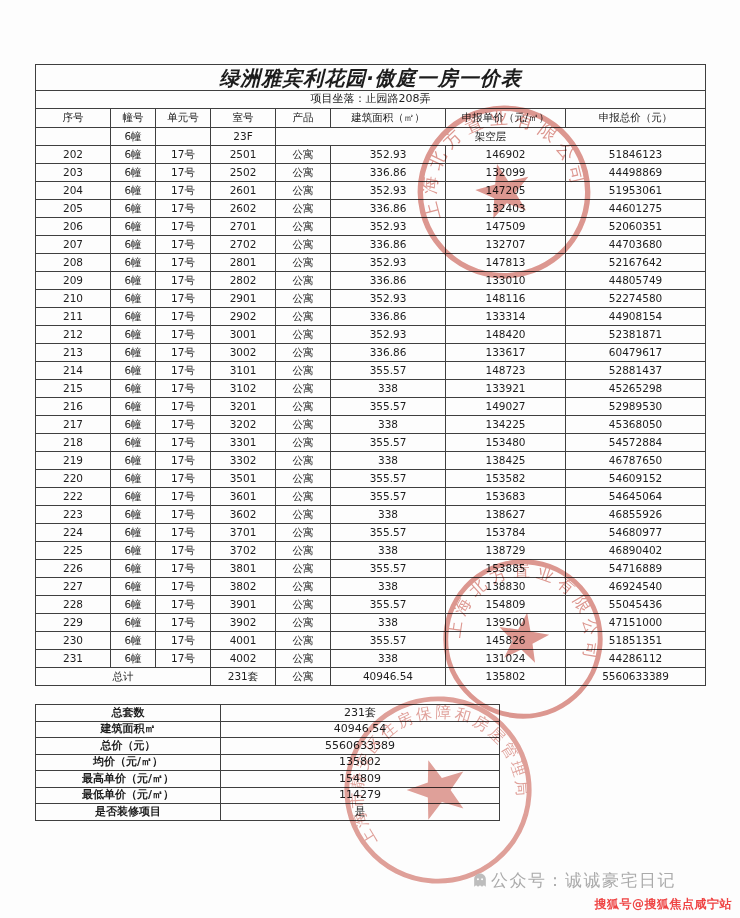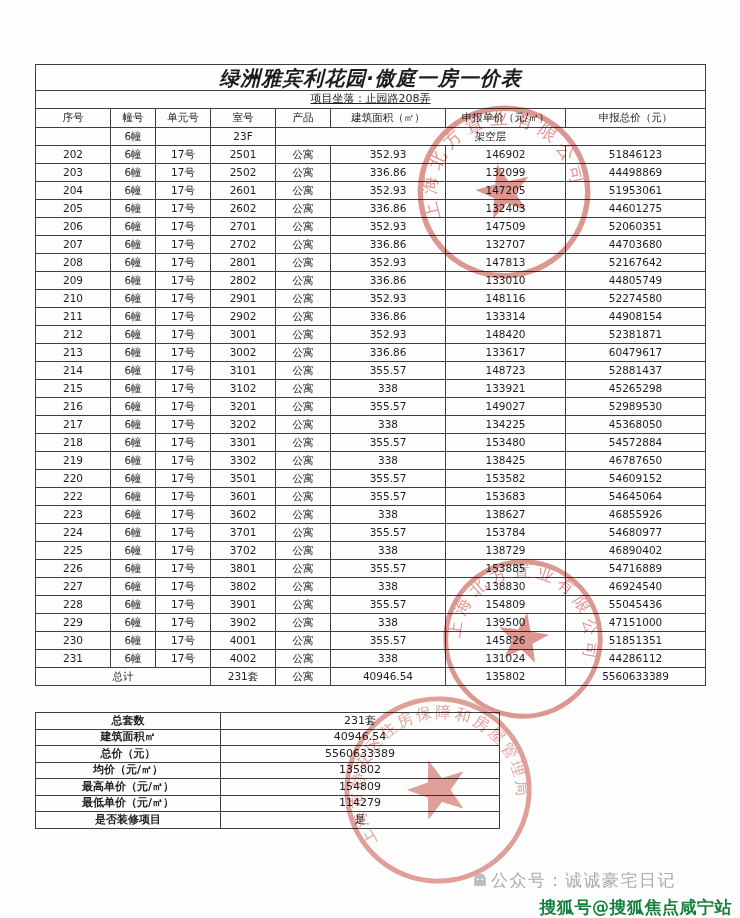--- a/index.html
+++ b/index.html
@@ -14,28 +14,28 @@
   table.price{
     position:absolute;left:35px;top:64px;width:670px;
     border-collapse:collapse;table-layout:fixed;background:transparent;
   }
   table.price td,table.price th{
     border:1px solid #3f3f3f;text-align:center;vertical-align:middle;
     font-size:10.5px;line-height:1.1;padding:0 2px;height:17px;
     white-space:nowrap;overflow:hidden;font-weight:normal;color:#1c1c1c;
   }
   table.price td.title{font-size:20px;font-weight:bold;height:25px;letter-spacing:1px;font-style:italic;}
-  table.price td.subtitle{font-size:11px;height:17px;text-decoration:underline;}
+  table.price td.subtitle{font-size:11px;height:17px;}
   table.price tr.head td{height:18px;}
   table.price tfoot td{font-weight:normal;}
 
   
   table.summary{
     position:absolute;left:35px;top:704px;width:465px;
-    border-collapse:collapse;table-layout:fixed;margin-top:8px;
+    border-collapse:collapse;table-layout:fixed;
   }
   table.summary td{
     border:1px solid #3f3f3f;text-align:center;vertical-align:middle;
     font-size:11px;padding:0 2px;height:15.5px;line-height:1.1;
     white-space:nowrap;overflow:hidden;color:#1c1c1c;
   }
   table.summary td.slabel{font-weight:bold;width:180px;}
 
   
   .stamp{
@@ -43,21 +43,21 @@
     opacity:.52;mix-blend-mode:multiply;
   }
 
   
   .footer-account{
     position:absolute;left:470px;top:869px;display:flex;align-items:center;gap:1px;
     color:#ababab;font-size:17px;letter-spacing:1.5px;
   }
   .watermark{
     position:absolute;right:8px;top:896px;
-    color:#15803d;font-size:17px;font-weight:bold;letter-spacing:.5px;
+    color:#ef4444;font-size:12px;font-weight:bold;letter-spacing:.5px;
   }
 </style>
 </head>
 <body>
 
 <div class="sheet">
 
   <table class="price">
     <colgroup>
       <col style="width:75px">

